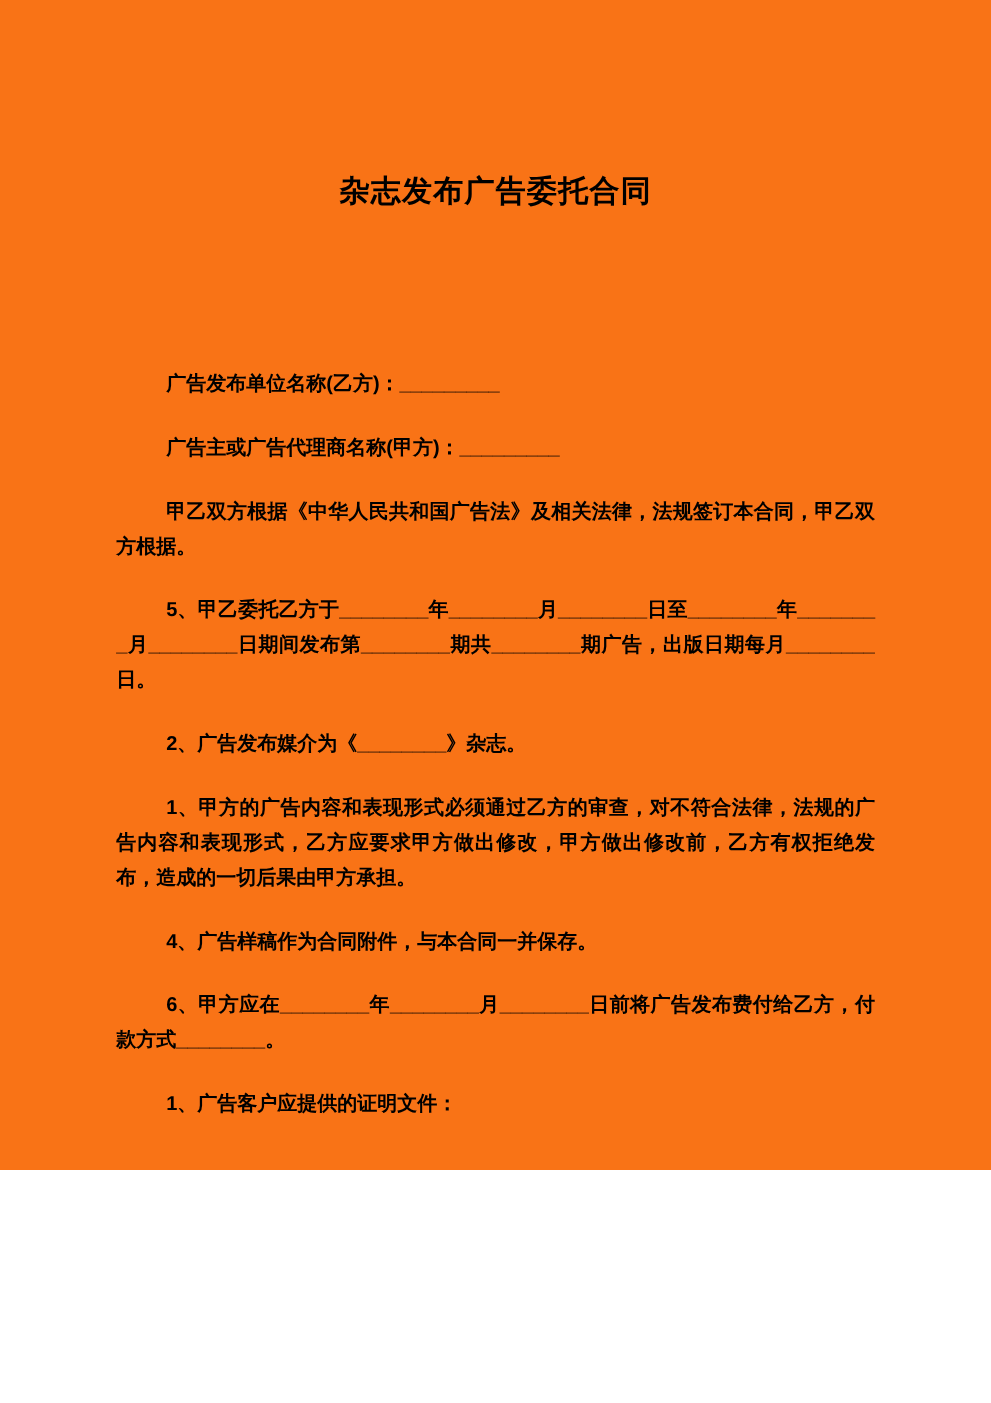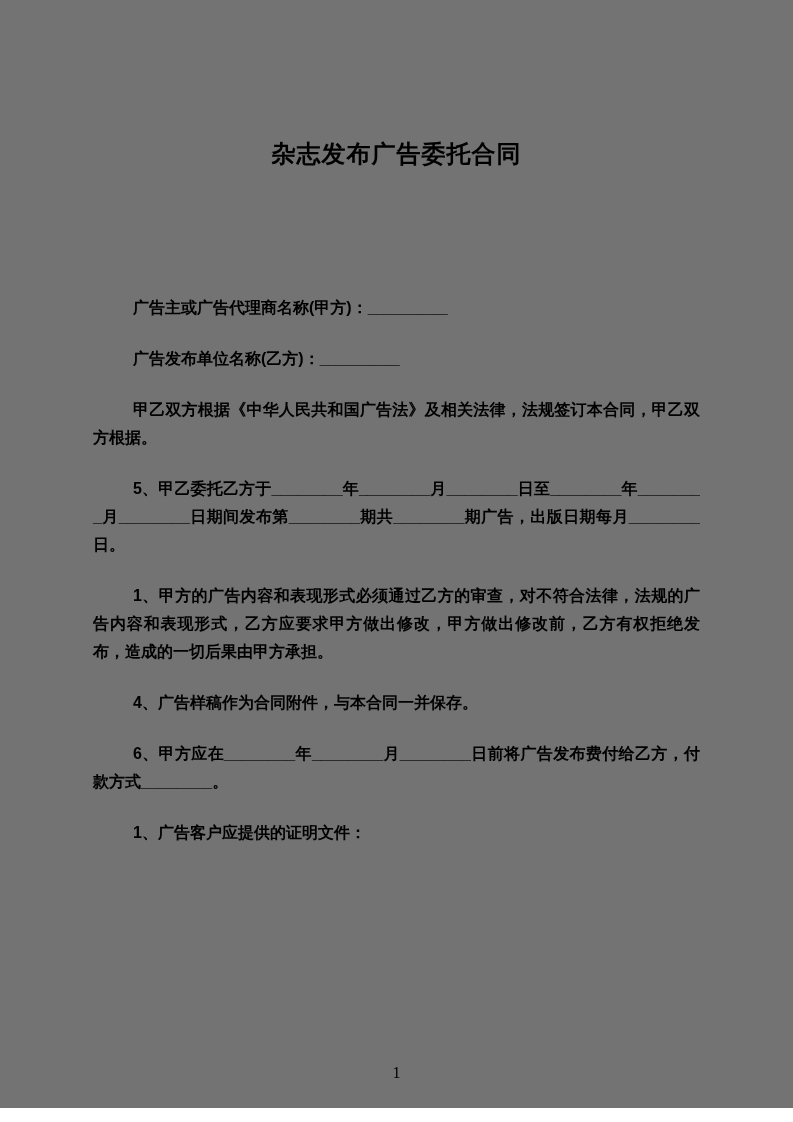--- a/index.html
+++ b/index.html
@@ -3,22 +3,22 @@
 <meta charset="utf-8">
 <style>
   html, body {
     margin: 0;
     padding: 0;
     background: #ffffff;
   }
   .page {
     position: relative;
     width: 793px;
-    height: 1108px;
-    background: #737373;
+    height: 936px;
+    background: #f97316;
     color: #000000;
     font-family: "Liberation Sans", sans-serif;
     overflow: hidden;
   }
   .doc-title {
     margin: 0;
     padding-top: 140px;
     text-align: center;
     font-size: 24px;
     line-height: 28px;
@@ -52,28 +52,29 @@
 </style>
 </head>
 <body>
 
 <div class="page">
 
   <h1 class="doc-title">杂志发布广告委托合同</h1>
 
   <div class="doc-body">
 
+    <p class="para">广告发布单位名称(乙方)：_________</p>
+
     <p class="para">广告主或广告代理商名称(甲方)：_________</p>
-
-    <p class="para">广告发布单位名称(乙方)：_________</p>
 
     <p class="para">甲乙双方根据《中华人民共和国广告法》及相关法律，法规签订本合同，甲乙双方根据。</p>
 
     <p class="para">5、甲乙委托乙方于________年________月________日至________年________月________日期间发布第________期共________期广告，出版日期每月________日。</p>
 
+    <p class="para">2、广告发布媒介为《________》杂志。</p>
 
     <p class="para">1、甲方的广告内容和表现形式必须通过乙方的审查，对不符合法律，法规的广告内容和表现形式，乙方应要求甲方做出修改，甲方做出修改前，乙方有权拒绝发布，造成的一切后果由甲方承担。</p>
 
     <p class="para">4、广告样稿作为合同附件，与本合同一并保存。</p>
 
 
     <p class="para">6、甲方应在________年________月________日前将广告发布费付给乙方，付款方式________。</p>
 
     <p class="para">1、广告客户应提供的证明文件：</p>
 

